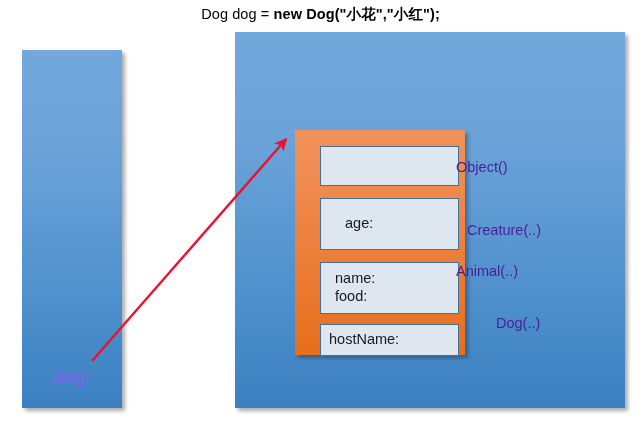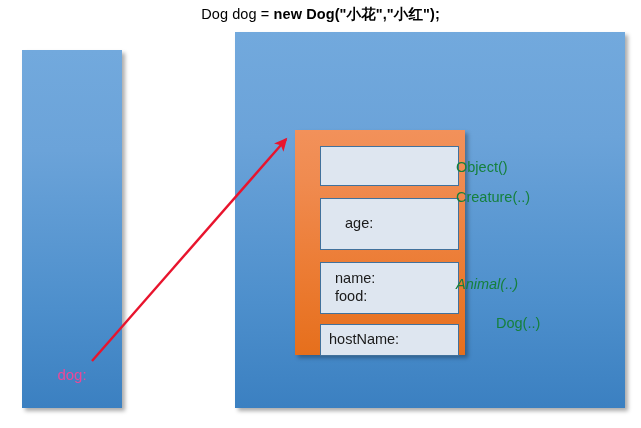--- a/index.html
+++ b/index.html
@@ -58,22 +58,22 @@
     height: 376px;
   }
 
   
   .var-label {
     position: absolute;
     left: 22px;
     top: 366px;
     width: 100px;
     text-align: center;
-    font-size: 15px;
-    color: #ec4899;
+    font-size: 19px;
+    color: #8b5cf6;
     white-space: nowrap;
   }
 
   
   #object-box {
     position: absolute;
     left: 295px;
     top: 130px;
     width: 170px;
     height: 225px;
@@ -103,26 +103,26 @@
   #field-box-0 { top: 16px;  height: 40px; }
   #field-box-1 { top: 68px;  height: 52px; padding-left: 24px; }
   #field-box-2 { top: 132px; height: 52px; padding-left: 14px; text-align: right; }
   #field-box-3 { top: 194px; height: 32px; padding-left: 8px; text-align: center; }
 
   
   .class-label {
     position: absolute;
     left: 456px;
     font-size: 14.5px;
-    color: #15803d;
+    color: #4c1d95;
     white-space: nowrap;
   }
   #class-label-0 { top: 159px; }
-  #class-label-1 { top: 189px; }
-  #class-label-2 { top: 276px; font-style: italic; }
+  #class-label-1 { top: 222px; margin-left: 11px; }
+  #class-label-2 { top: 263px; }
   #class-label-3 { top: 315px; margin-left: 40px; }
 
   
   #arrow-svg {
     position: absolute;
     left: 0; top: 0;
     width: 641px;
     height: 428px;
     pointer-events: none;
   }

